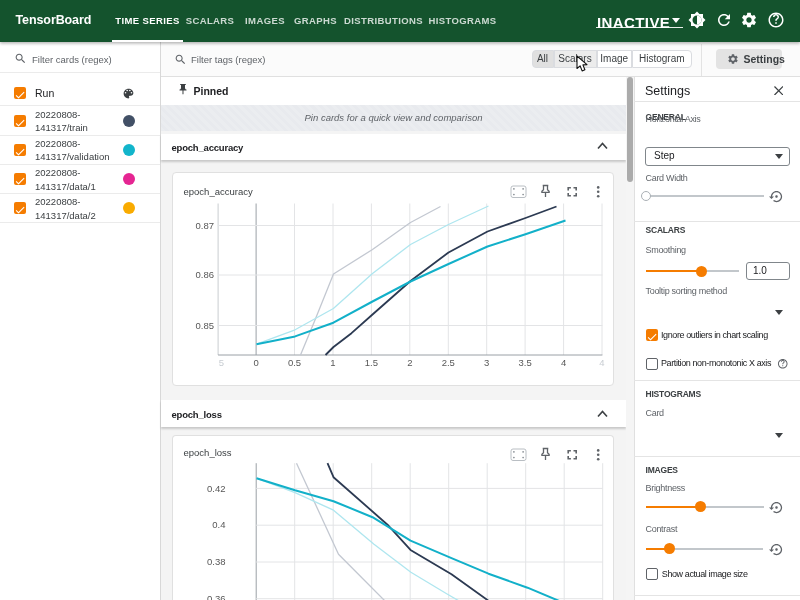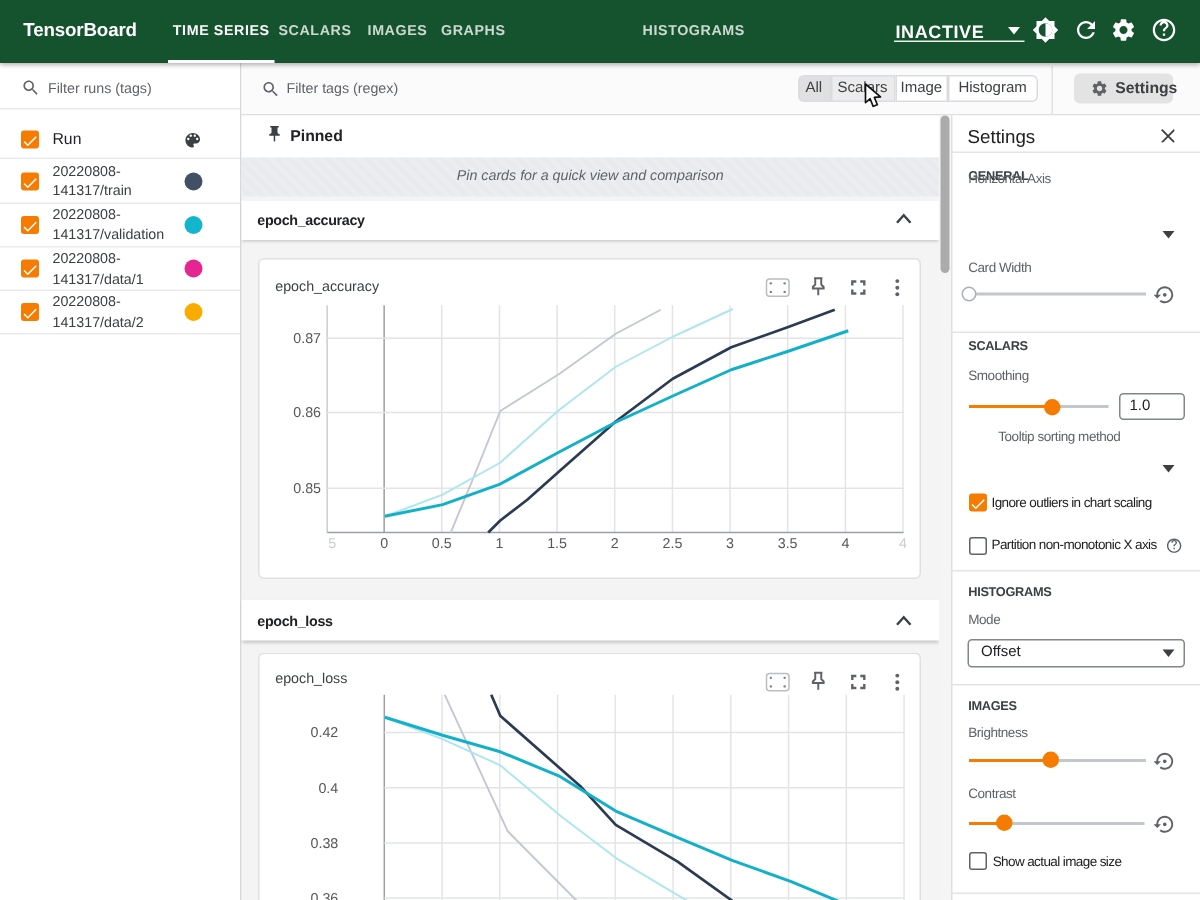--- a/index.html
+++ b/index.html
@@ -23,23 +23,24 @@
 <div id="page">
 
   <div class="abs" style="left:161px; top:77px; width:465px; height:523px; background:#f4f4f4;"></div>
 
   <div class="abs" style="left:0; top:0; width:800px; height:42px; background:#14532d; box-shadow:0 1.5px 3px rgba(0,0,0,0.3); z-index:40;">
     <div class="abs" style="left:15.5px; top:13px; color:#fff; font-size:12.5px; font-weight:bold; letter-spacing:-0.1px;">TensorBoard</div>
     <div class="tab" style="left:114px; width:67px; color:#fff;">TIME SERIES</div>
     <div class="tab" style="left:185px; width:50px;">SCALARS</div>
     <div class="tab" style="left:243px; width:44px;">IMAGES</div>
     <div class="tab" style="left:293px; width:45px;">GRAPHS</div>
+    <div class="tab" style="left:342px; width:83px;">DISTRIBUTIONS</div>
     <div class="tab" style="left:427px; width:71px;">HISTOGRAMS</div>
     <div class="abs" style="left:112px; top:39.5px; width:71px; height:2.5px; background:#fff;"></div>
-    <div class="abs" style="left:597px; top:14px; color:#fff; font-size:12px; font-weight:bold; letter-spacing:0.4px;">INACTIVE</div>
+    <div class="abs" style="left:597px; top:14px; color:#fff; font-size:15px; font-weight:bold; letter-spacing:0.4px;">INACTIVE</div>
     <div class="abs" style="left:596px; top:27px; width:87px; height:1px; background:rgba(255,255,255,0.9);"></div>
     <div class="abs" style="left:672px; top:17.5px; width:0; height:0; border-left:4px solid transparent; border-right:4px solid transparent; border-top:5px solid #fff;"></div>
     <svg class="abs" style="left:687.5px; top:11px;" width="18" height="18" viewBox="0 0 24 24">
         <path fill="#fff" fill-rule="evenodd" d="M20 8.69V4h-4.69L12 .69 8.69 4H4v4.69L.69 12 4 15.31V20h4.69L12 23.31 15.31 20H20v-4.69L23.31 12 20 8.69zM12 18V6c3.31 0 6 2.69 6 6s-2.69 6-6 6z M12 18V6c-3.31 0-6 2.69-6 6s2.69 6 6 6z"></path>
         <path fill="#fff" d="M12 18V6c3.31 0 6 2.69 6 6s-2.69 6-6 6z"></path>
       </svg>
     <svg class="abs" style="left:714.5px; top:11px;" width="18" height="18" viewBox="0 0 24 24">
         <path fill="#fff" d="M17.65 6.35C16.2 4.9 14.21 4 12 4c-4.42 0-7.99 3.58-7.99 8s3.57 8 7.99 8c3.73 0 6.84-2.55 7.73-6h-2.08c-.82 2.33-3.04 4-5.65 4-3.31 0-6-2.69-6-6s2.69-6 6-6c1.66 0 3.14.69 4.22 1.78L13 11h7V4l-2.35 2.35z"></path>
       </svg>
     <svg class="abs" style="left:740px; top:11px;" width="18" height="18" viewBox="0 0 24 24">
@@ -47,21 +48,21 @@
       </svg>
     <svg class="abs" style="left:767px; top:11px;" width="18" height="18" viewBox="0 0 24 24">
         <path fill="#fff" d="M12 2C6.48 2 2 6.48 2 12s4.48 10 10 10 10-4.48 10-10S17.52 2 12 2zm0 18c-4.41 0-8-3.59-8-8s3.59-8 8-8 8 3.59 8 8-3.59 8-8 8zm-1-5h2v2h-2zm1-11c-2.21 0-4 1.79-4 4h2c0-1.1.9-2 2-2s2 .9 2 2c0 2-3 1.75-3 5h2c0-2.25 3-2.5 3-5 0-2.21-1.79-4-4-4z"></path>
       </svg>
   </div>
 
   <div class="abs" style="left:0; top:42px; width:161px; height:558px; background:#fff; border-right:1px solid #d8d8d8;">
     <svg class="abs" style="left:14px; top:10px;" width="13" height="13" viewBox="0 0 24 24">
         <path fill="#5f6368" d="M15.5 14h-.79l-.28-.27C15.41 12.59 16 11.11 16 9.5 16 5.91 13.09 3 9.5 3S3 5.91 3 9.5 5.91 16 9.5 16c1.61 0 3.09-.59 4.23-1.57l.27.28v.79l5 4.99L20.49 19l-4.99-5zm-6 0C7.01 14 5 11.99 5 9.5S7.01 5 9.5 5 14 7.01 14 9.5 11.99 14 9.5 14z"></path>
       </svg>
-    <div class="abs" style="left:32px; top:11.5px; font-size:9.5px; color:#5f6368;">Filter runs (tags)</div>
+    <div class="abs" style="left:32px; top:11.5px; font-size:9.5px; color:#5f6368;">Filter cards (regex)</div>
   </div>
   <div class="sb-divider" style="top:72.4px;"></div>
   <div class="cbox" style="left:14px; top:87px;"><svg width="12" height="12" viewBox="0 0 24 24">
         <path fill="#fff" d="M9 16.17L4.83 12l-1.42 1.41L9 19 21 7l-1.41-1.41z"></path>
       </svg></div>
   <div class="abs" style="left:35px; top:87px; font-size:10.5px; color:#202124;">Run</div>
   <svg class="abs" style="left:122px; top:86.5px;" width="13" height="13" viewBox="0 0 24 24">
       <path fill="#3c4043" d="M12 3c-4.97 0-9 4.03-9 9s4.03 9 9 9c.83 0 1.5-.67 1.5-1.5 0-.39-.15-.74-.39-1.01-.23-.26-.38-.61-.38-.99 0-.83.67-1.5 1.5-1.5H16c2.76 0 5-2.24 5-5 0-4.42-4.03-8-9-8zm-5.5 9c-.83 0-1.5-.67-1.5-1.5S5.67 9 6.5 9 8 9.67 8 10.5 7.33 12 6.5 12zm3-4C8.67 8 8 7.33 8 6.5S8.67 5 9.5 5s1.5.67 1.5 1.5S10.33 8 9.5 8zm5 0c-.83 0-1.5-.67-1.5-1.5S13.67 5 14.5 5s1.5.67 1.5 1.5S15.33 8 14.5 8zm3 4c-.83 0-1.5-.67-1.5-1.5S16.67 9 17.5 9s1.5.67 1.5 1.5-.67 1.5-1.5 1.5z"></path>
     </svg>
   <div class="sb-divider" style="top:105.2px;"></div>
@@ -243,53 +244,53 @@
   <div class="abs" style="left:634px; top:77px; width:166px; height:523px; background:#fff; border-left:1px solid #e0e0e0;"></div>
   <div class="abs" style="left:645px; top:84px; font-size:12.5px; color:#202124;">Settings</div>
   <svg class="abs" style="left:773.5px; top:85.5px;" width="9.5" height="9.5" viewBox="0 0 10 10">
       <path stroke="#3c4043" stroke-width="1.3" d="M0.5 0.5 L9.5 9.5 M9.5 0.5 L0.5 9.5"></path>
     </svg>
   <div class="pdiv" style="top:100.9px;"></div>
 
   <div class="phead" style="top:112px;">GENERAL</div>
   <div class="plabel" style="top:114px;">Horizontal Axis</div>
 
+    <div class="abs dropdown" style="left:645px; top:147px; width:145px; height:18.5px; line-height:16.5px;">Step</div>
     <div class="abs" style="left:775px; top:154.05px; width:0; height:0; border-left:4.5px solid transparent; border-right:4.5px solid transparent; border-top:5px solid #3c4043;"></div>
   <div class="plabel" style="top:172.5px;">Card Width</div>
   <div class="abs" style="left:646px; top:195px; width:117.5px; height:2px; background:#c2c7cb;"></div>
     <div class="abs" style="left:640.8px; top:191px; width:10px; height:10px; border-radius:50%; background:#fff; border:1.6px solid #aab0b5;"></div>
     <svg class="abs" style="left:768.8px; top:189.0px; width:15px; height:15px;" viewBox="0 0 24 24">
       <path fill="#5f6368" d="M14 12c0-1.1-.9-2-2-2s-2 .9-2 2 .9 2 2 2 2-.9 2-2zm-2-9c-4.97 0-9 4.03-9 9H0l4 4 4-4H5c0-3.87 3.13-7 7-7s7 3.13 7 7-3.13 7-7 7c-1.51 0-2.91-.49-4.06-1.3l-1.42 1.44C8.04 20.3 9.94 21 12 21c4.97 0 9-4.03 9-9s-4.03-9-9-9z"></path>
     </svg>
   <div class="pdiv" style="top:220.9px;"></div>
 
   <div class="phead" style="top:225px;">SCALARS</div>
   <div class="plabel" style="top:244.5px;">Smoothing</div>
   <div class="abs" style="left:645.5px; top:270px; width:55.89999999999998px; height:2px; background:#f57c00;"></div>
     <div class="abs" style="left:701.4px; top:270px; width:38.10000000000002px; height:2px; background:#c2c7cb;"></div>
     <div class="abs" style="left:695.9px; top:265.5px; width:11px; height:11px; border-radius:50%; background:#f57c00;"></div>
   <div class="abs dropdown" style="left:746px; top:261.5px; width:43.5px; height:18.5px; line-height:16.5px; padding-left:6px;">1.0</div>
-  <div class="plabel" style="top:286px;margin-left:20px;">Tooltip sorting method</div>
+  <div class="plabel" style="top:286px;">Tooltip sorting method</div>
 
     <div class="abs" style="left:775px; top:310.3px; width:0; height:0; border-left:4.5px solid transparent; border-right:4.5px solid transparent; border-top:5px solid #3c4043;"></div>
   <div class="abs" style="left:645.5px; top:329px; width:12px; height:12px; background:#f57c00; border-radius:2px;"><svg width="12" height="12" viewBox="0 0 24 24">
         <path fill="#fff" d="M9 16.17L4.83 12l-1.42 1.41L9 19 21 7l-1.41-1.41z"></path>
       </svg></div>
   <div class="ptext" style="left:661px; top:329.5px;">Ignore outliers in chart scaling</div>
   <div class="abs" style="left:645.5px; top:357.5px; width:12px; height:12px; background:#fff; border:1.8px solid #5f6368; border-radius:2px;"></div>
   <div class="ptext" style="left:661px; top:357.5px;">Partition non-monotonic X axis</div>
   <svg class="abs" style="left:776.5px; top:357.5px;" width="11.5" height="11.5" viewBox="0 0 24 24">
       <path fill="#5f6368" d="M12 2C6.48 2 2 6.48 2 12s4.48 10 10 10 10-4.48 10-10S17.52 2 12 2zm0 18c-4.41 0-8-3.59-8-8s3.59-8 8-8 8 3.59 8 8-3.59 8-8 8zm-1-5h2v2h-2zm1-11c-2.21 0-4 1.79-4 4h2c0-1.1.9-2 2-2s2 .9 2 2c0 2-3 1.75-3 5h2c0-2.25 3-2.5 3-5 0-2.21-1.79-4-4-4z"></path>
     </svg>
   <div class="pdiv" style="top:379.8px;"></div>
 
   <div class="phead" style="top:389.3px;">HISTOGRAMS</div>
-  <div class="plabel" style="top:408px;">Mode</div>
-
-    <div class="abs dropdown" style="left:645px; top:426px; width:145px; height:18.5px; line-height:16.5px;">Offset</div>
+  <div class="plabel" style="top:408px;">Card</div>
+
     <div class="abs" style="left:775px; top:433.05px; width:0; height:0; border-left:4.5px solid transparent; border-right:4.5px solid transparent; border-top:5px solid #3c4043;"></div>
   <div class="pdiv" style="top:455.5px;"></div>
 
   <div class="phead" style="top:465px;">IMAGES</div>
   <div class="plabel" style="top:482.7px;">Brightness</div>
   <div class="abs" style="left:645.5px; top:505.9px; width:54.5px; height:2px; background:#f57c00;"></div>
     <div class="abs" style="left:700px; top:505.9px; width:63.5px; height:2px; background:#c2c7cb;"></div>
     <div class="abs" style="left:694.5px; top:501.4px; width:11px; height:11px; border-radius:50%; background:#f57c00;"></div>
     <svg class="abs" style="left:768.8px; top:499.9px; width:15px; height:15px;" viewBox="0 0 24 24">
       <path fill="#5f6368" d="M14 12c0-1.1-.9-2-2-2s-2 .9-2 2 .9 2 2 2 2-.9 2-2zm-2-9c-4.97 0-9 4.03-9 9H0l4 4 4-4H5c0-3.87 3.13-7 7-7s7 3.13 7 7-3.13 7-7 7c-1.51 0-2.91-.49-4.06-1.3l-1.42 1.44C8.04 20.3 9.94 21 12 21c4.97 0 9-4.03 9-9s-4.03-9-9-9z"></path>

